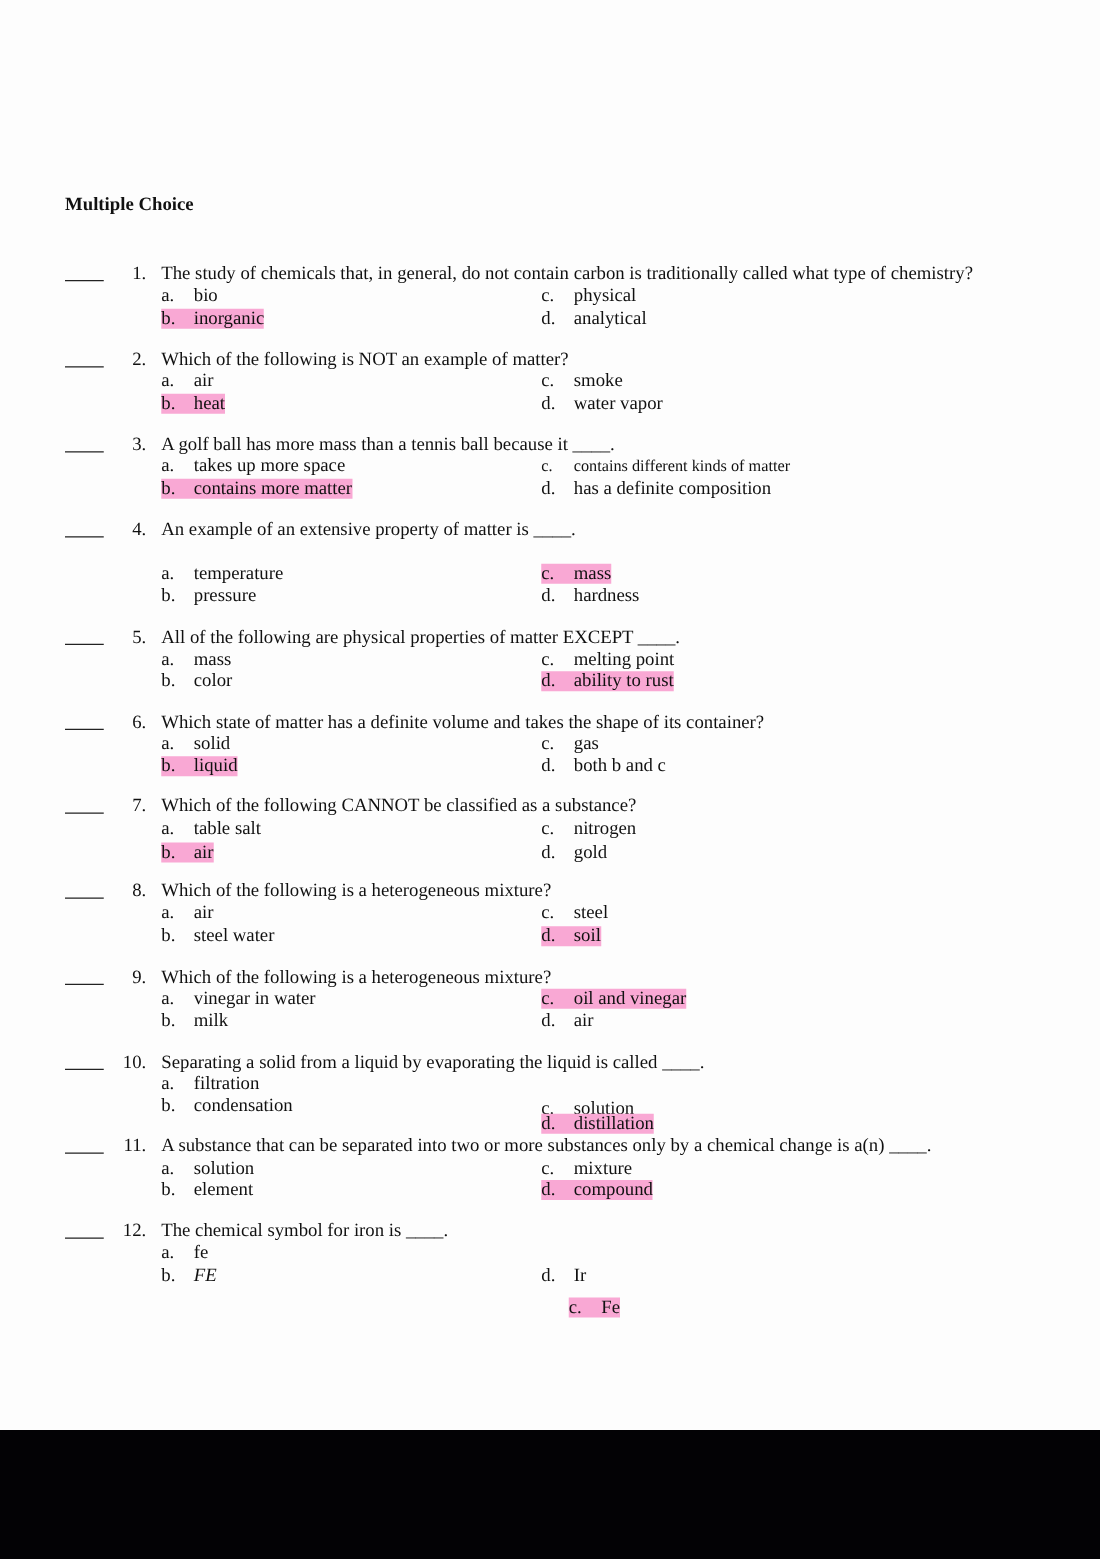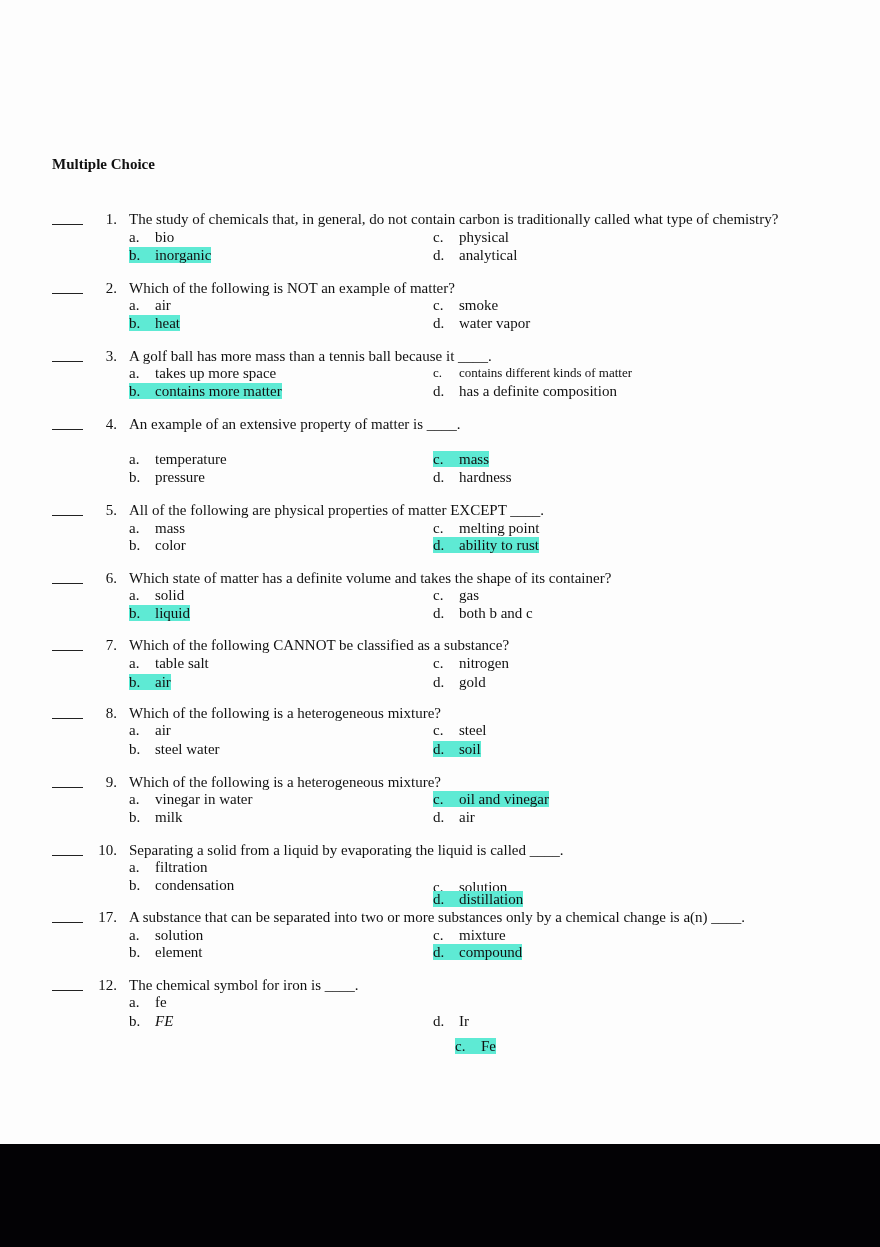--- a/index.html
+++ b/index.html
@@ -7,21 +7,21 @@
          font-family:"Liberation Serif", "DejaVu Serif", serif; color:#111; }
   .page { position:absolute; left:0; top:0; width:880px; height:1144px; background:#fdfdfd; }
   .title { position:absolute; left:52px; top:104px; font-size:17.5px; font-weight:bold; }
   .section { position:absolute; left:52px; top:156px; font-size:15px; font-weight:bold; }
   .instr { position:absolute; left:52px; top:174px; font-size:14.5px; font-style:italic; }
   .q { position:absolute; left:0; width:880px; font-size:15px; line-height:18px; }
   .blank { position:absolute; left:52px; width:31px; border-bottom:1px solid #222; top:14px; }
   .num { position:absolute; width:117px; left:0; text-align:right; }
   .stem { position:absolute; left:129px; white-space:nowrap; }
   .opt { position:absolute; white-space:nowrap; }
-  .opt .hl { background:#5eead4; }
+  .opt .hl { background:#f9a8d4; }
   .opt .letter { display:inline-block; width:26px; }
   .italic { font-style:italic; }
   .band { position:absolute; left:0; top:1144px; width:880px; height:103px; background:#030205; }
 </style>
 </head>
 <body>
 
 <div class="page">
   <div class="section">Multiple Choice</div>
   <div id="questions">
@@ -110,21 +110,21 @@
         <div class="blank"></div>
         <span class="num">10.</span>
         <span class="stem">Separating a solid from a liquid by evaporating the liquid is called ____.</span>
       </div>
       <div class="opt" style="left: 129px; top: 859px; font-size: 15px;"><span><span class="letter">a.</span><span>filtration</span></span></div>
       <div class="opt" style="left: 129px; top: 877px; font-size: 15px;"><span><span class="letter">b.</span><span>condensation</span></span></div>
       <div class="opt" style="left: 433px; top: 832px; font-size: 15px; margin-top: 47px;"><span><span class="letter">c.</span><span>solution</span></span></div>
       <div class="opt" style="left: 433px; top: 877px; font-size: 15px; margin-top: 14px;"><span class="hl"><span class="letter">d.</span><span>distillation</span></span></div>
       <div class="q" style="top: 908px;">
         <div class="blank"></div>
-        <span class="num">17.</span>
+        <span class="num">11.</span>
         <span class="stem">A substance that can be separated into two or more substances only by a chemical change is a(n) ____.</span>
       </div>
       <div class="opt" style="left: 129px; top: 927px; font-size: 15px;"><span><span class="letter">a.</span><span>solution</span></span></div>
       <div class="opt" style="left: 129px; top: 944px; font-size: 15px;"><span><span class="letter">b.</span><span>element</span></span></div>
       <div class="opt" style="left: 433px; top: 927px; font-size: 15px;"><span><span class="letter">c.</span><span>mixture</span></span></div>
       <div class="opt" style="left: 433px; top: 944px; font-size: 15px;"><span class="hl"><span class="letter">d.</span><span>compound</span></span></div>
       <div class="q" style="top: 976px;">
         <div class="blank"></div>
         <span class="num">12.</span>
         <span class="stem">The chemical symbol for iron is ____.</span>

